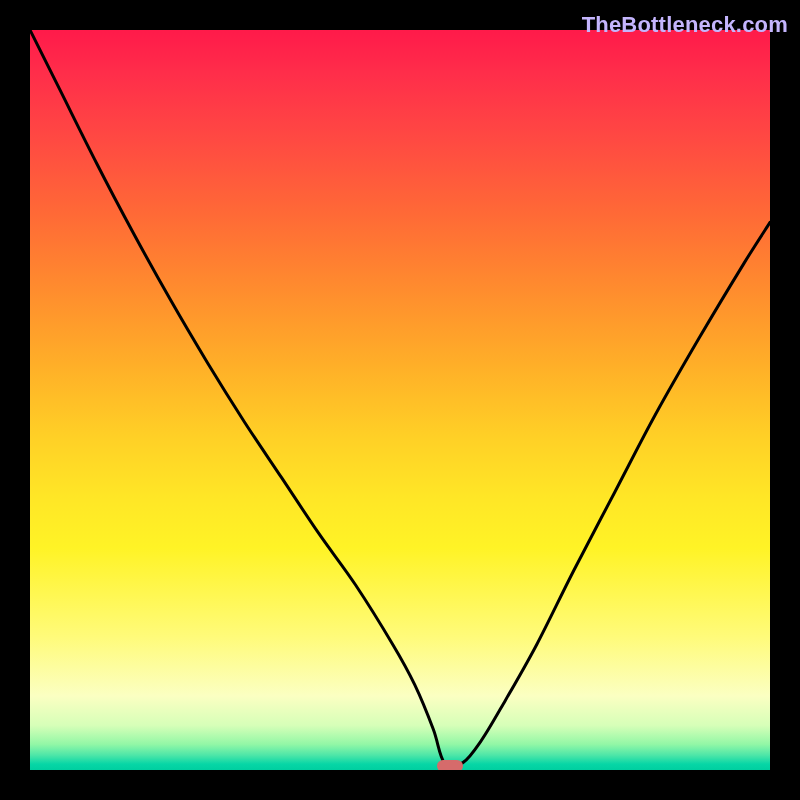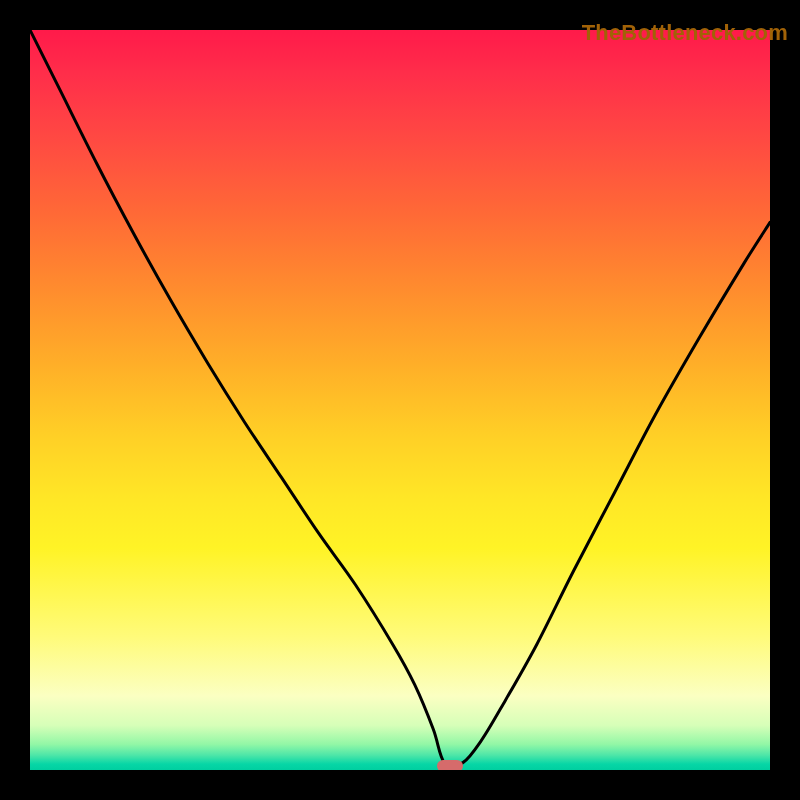--- a/index.html
+++ b/index.html
@@ -11,26 +11,26 @@
     overflow: hidden;
   }
   .frame {
     position: relative;
     width: 800px;
     height: 800px;
     background: #000;
   }
   .watermark {
     position: absolute;
-    top: 20px;
+    top: 12px;
     right: 12px;
     font-family: Arial, Helvetica, sans-serif;
     font-size: 22px;
     font-weight: 600;
-    color: #a16207;
+    color: #c4b5fd;
     letter-spacing: 0.2px;
     z-index: 10;
   }
   .plot {
     position: absolute;
     left: 30px;
     top: 30px;
     width: 740px;
     height: 740px;
     overflow: hidden;

